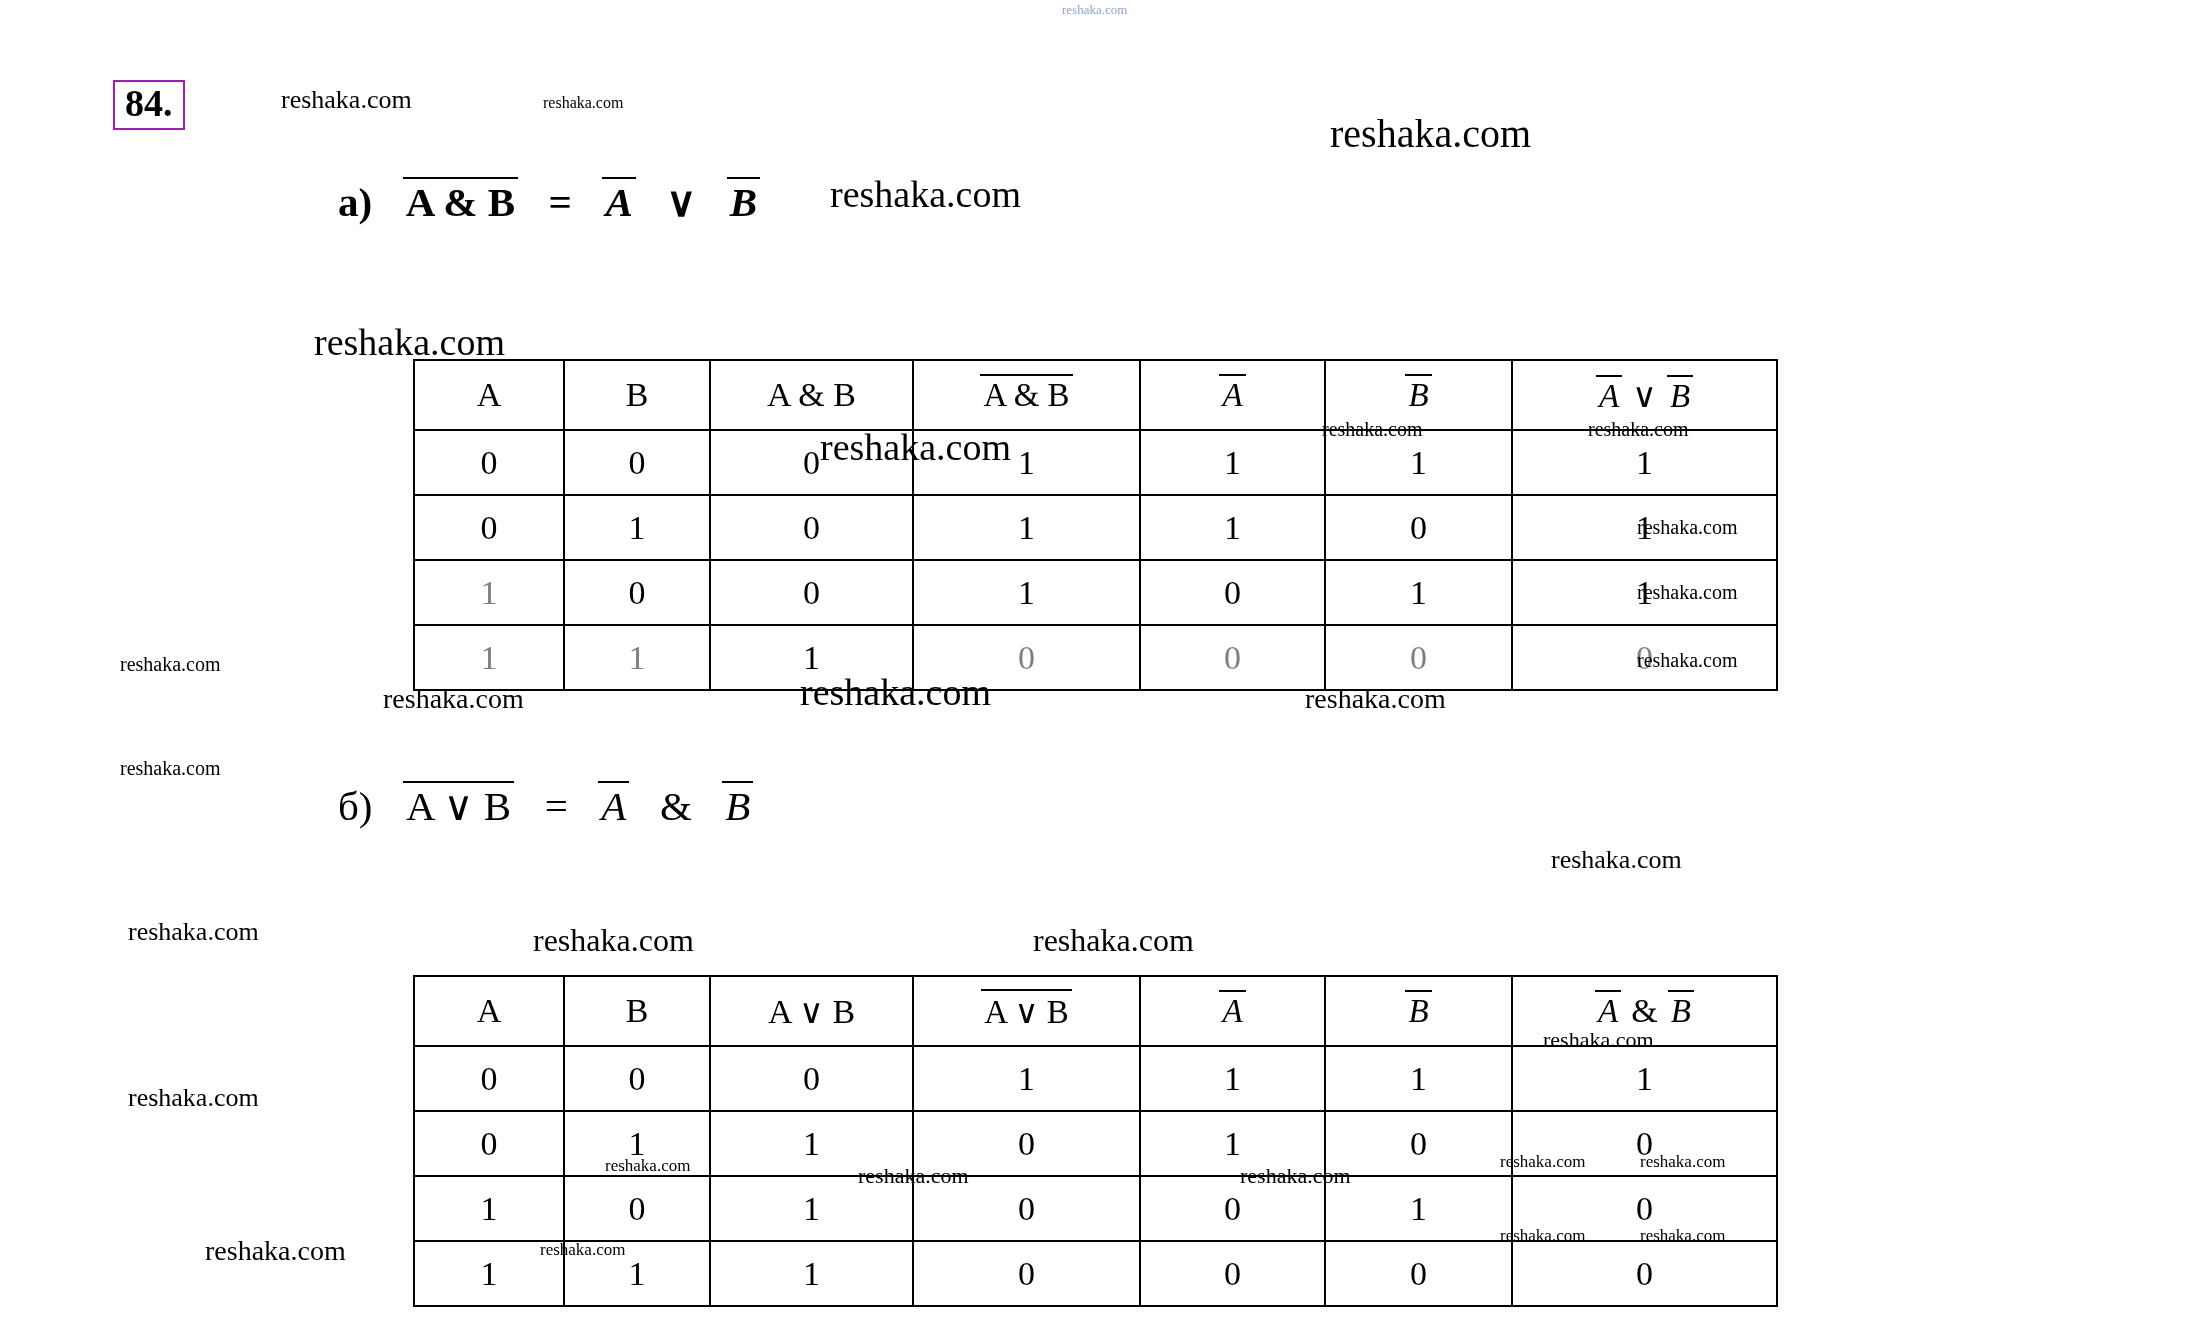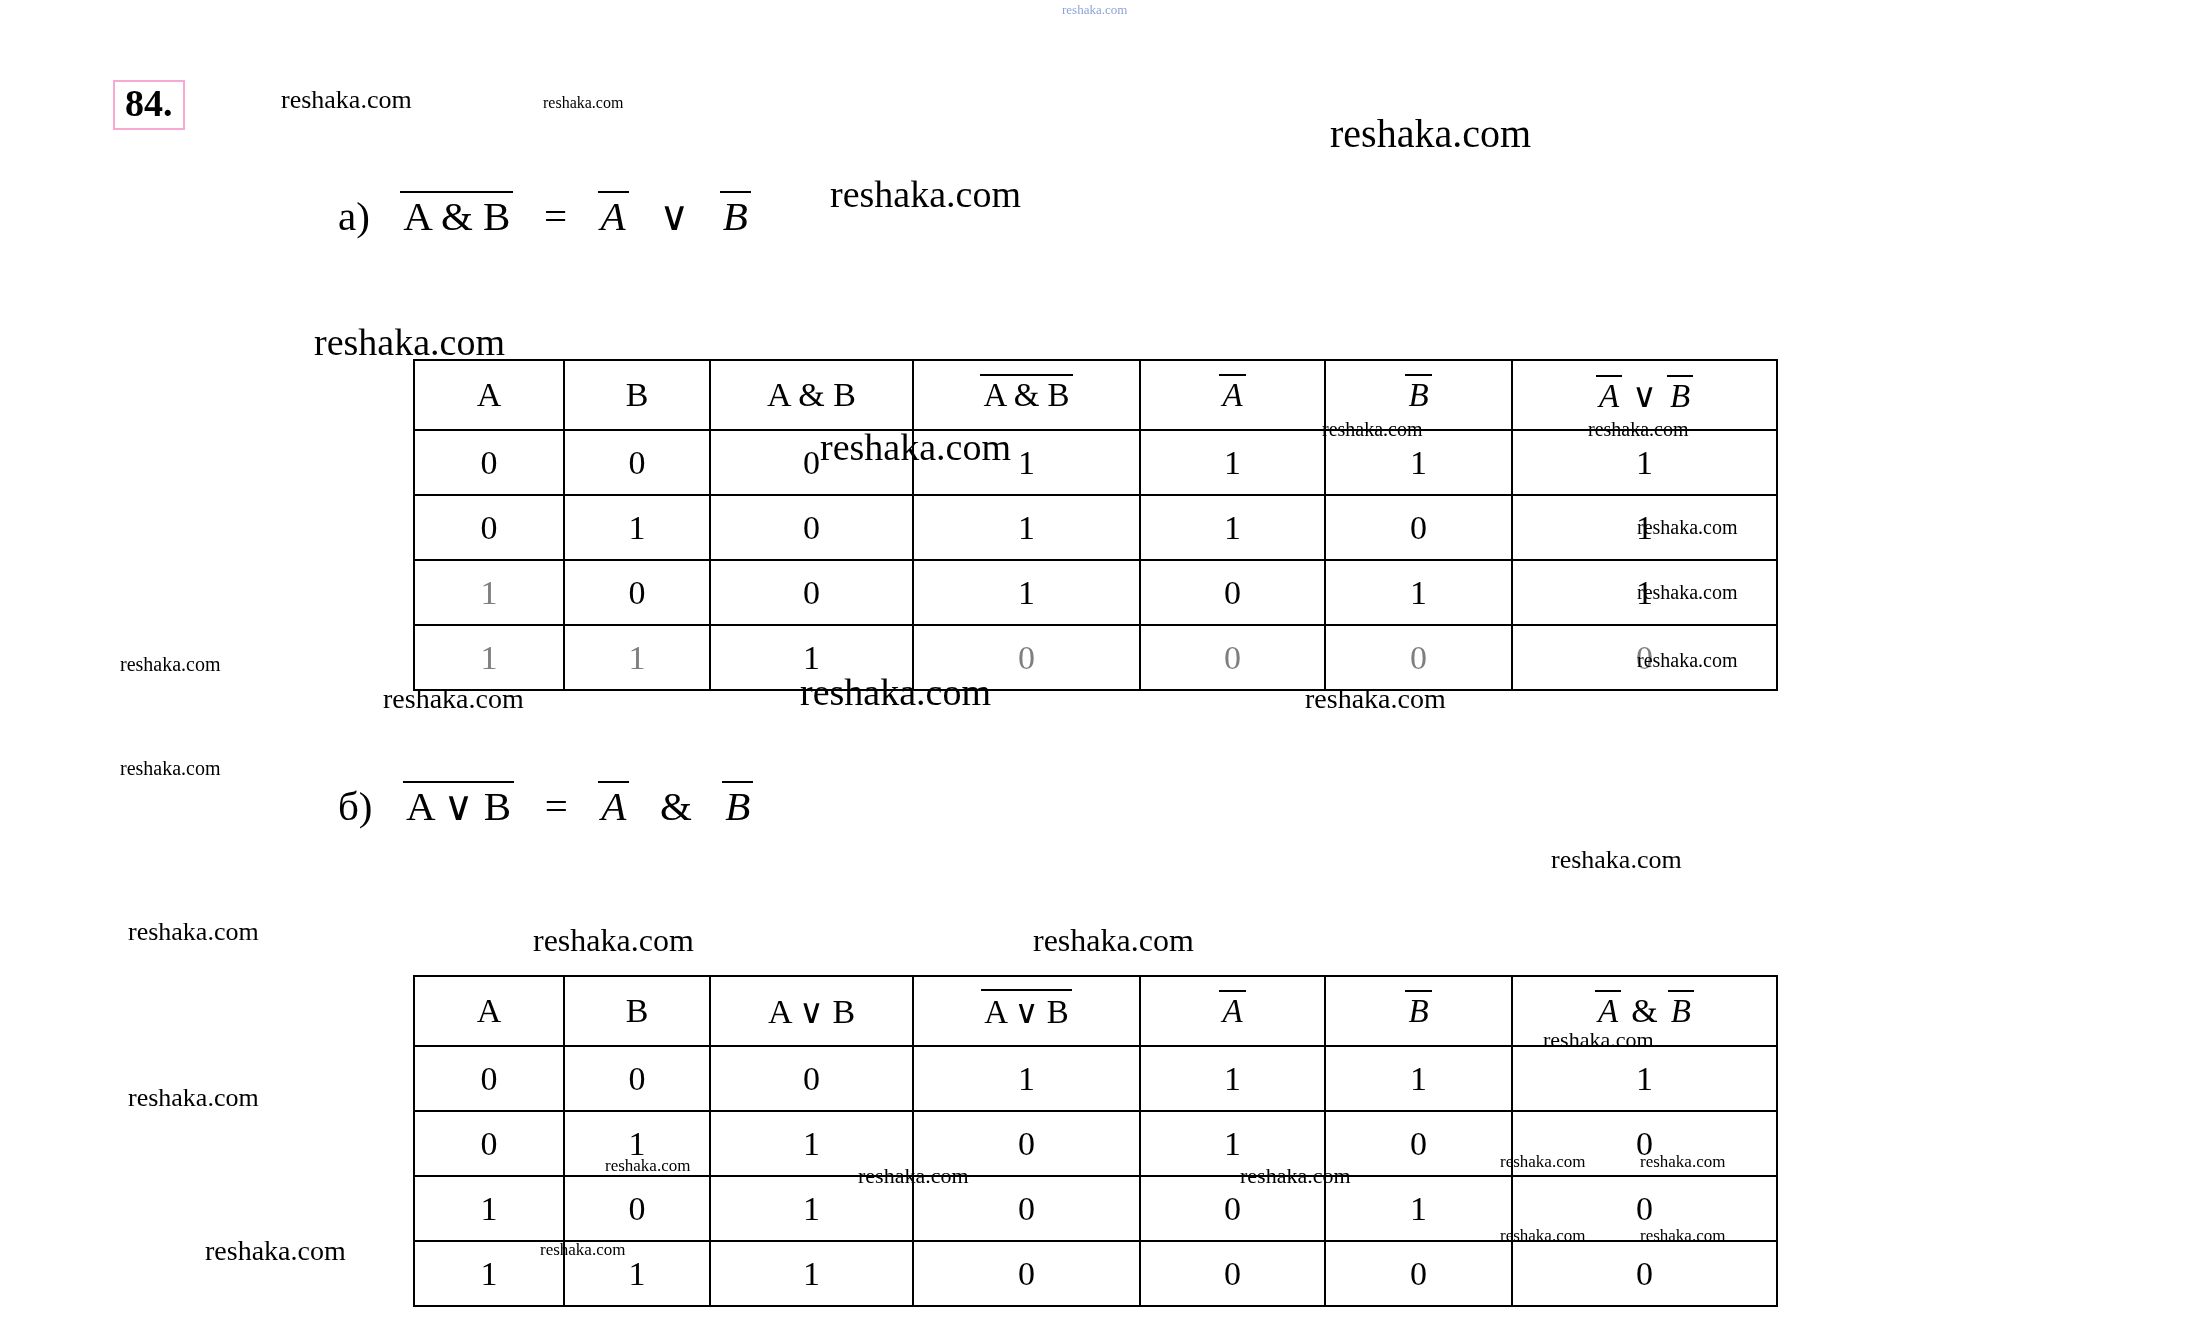--- a/index.html
+++ b/index.html
@@ -25,37 +25,37 @@
     pointer-events: none;
     user-select: none;
   }
   .wm.blue { color: #8fa2d8; }
 
   
   #problem-number {
     position: absolute;
     left: 113px;
     top: 80px;
-    border: 2px solid #f9a8d4;
+    border: 2px solid #a21caf;
     padding: 2px 10px 4px 10px;
     font-size: 38px;
     font-weight: bold;
     font-family: "Liberation Serif", serif;
     line-height: 1.05;
   }
 
   
   .formula {
     position: absolute;
     font-size: 41px;
     font-family: "Liberation Serif", serif;
     white-space: nowrap;
     line-height: 1.1;
   }
-  #formula-a { left: 338px; top: 194px; }
+  #formula-a { left: 338px; top: 180px; font-weight: bold; }
   #formula-b { left: 338px; top: 784px; }
 
   .ov {
     position: relative;
     display: inline-block;
     padding: 0 3px;
   }
   .ov::before {
     content: "";
     position: absolute;

